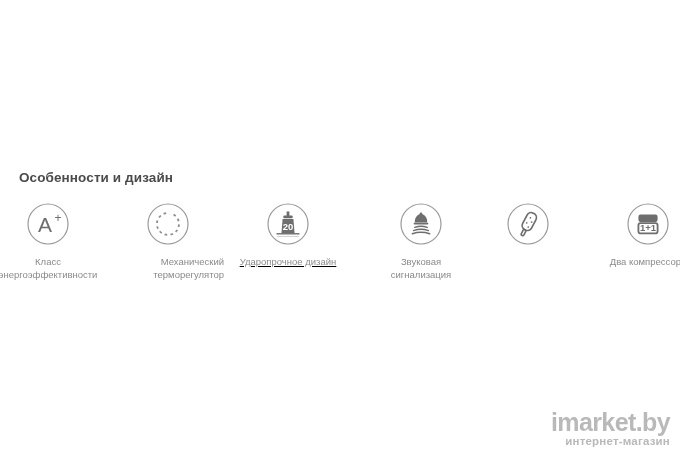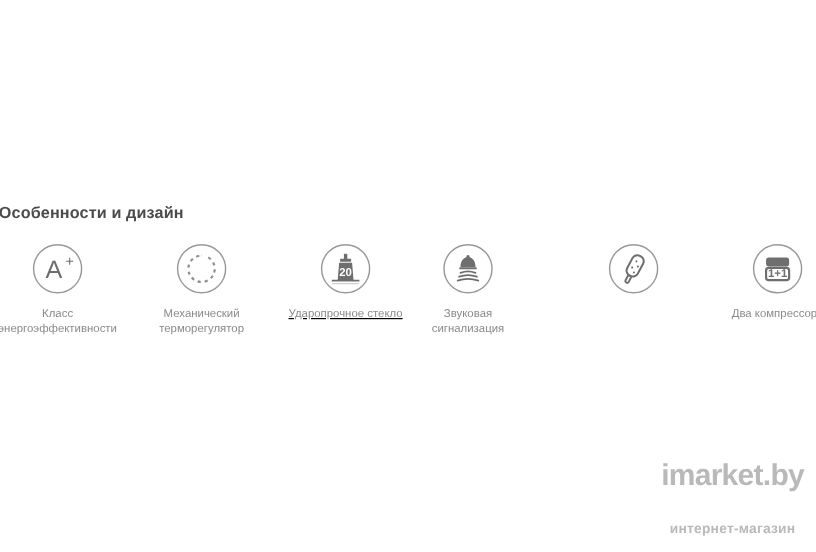--- a/index.html
+++ b/index.html
@@ -27,20 +27,21 @@
   
   .section-title {
     position: absolute;
     left: -1px;
     top: 170px;
     font-size: 13.5px;
     font-weight: 600;
     color: #4b4b4b;
     letter-spacing: 0.1px;
     white-space: nowrap;
+    padding-left: 20px;
   }
 
   
   .features {
     position: absolute;
     left: 0;
     top: 202px;
     width: 680px;
     height: 95px;
   }
@@ -63,53 +64,52 @@
     margin-top: 9px;
     font-size: 9.5px;
     line-height: 13px;
     color: #8a8a8a;
     font-family: "Liberation Sans", "DejaVu Sans", sans-serif;
     white-space: pre-line;
   }
 
   
   .f0 { left: -8px; }
-  .f1 { left: 112px; }
+  .f1 { left: 112px; text-align: right; }
   .f2 { left: 232px; width: 112px; text-decoration: underline; }
-  .f3 { left: 334px; }
+  .f3 { left: 365px; }
   .f4 { left: 469px; width: 118px; }
   .f5 { left: 589px; width: 118px; }
 
   .f2 .feature-label,
   .f5 .feature-label { white-space: nowrap; }
 
   
   .watermark {
     position: absolute;
     right: 10px;
     bottom: 12px;
-    text-align: center;
+    text-align: right;
     user-select: none;
   }
   .wm-main {
     font-size: 25px;
     font-weight: 700;
     color: #b9b9b9;
     letter-spacing: -0.6px;
     line-height: 24px;
     font-family: "Liberation Sans", "DejaVu Sans", sans-serif;
   }
   .wm-sub {
     font-size: 11.5px;
     font-weight: 700;
     color: #b9b9b9;
     letter-spacing: 0.2px;
     line-height: 14px;
     font-family: "Liberation Sans", "DejaVu Sans", sans-serif;
-    margin-top: 26px;
   }
 </style>
 </head>
 <body>
 
 <div class="page">
 
   <div class="section-title">Особенности и дизайн</div>
 
   <div class="features">
@@ -137,21 +137,21 @@
     <div class="feature f2">
       <svg class="feature-icon" viewBox="0 0 44 44">
         <circle cx="22" cy="22" r="20" fill="none" stroke="#9a9a9a" stroke-width="1.2"></circle>
         <rect x="20.6" y="9.5" width="2.8" height="4.5" fill="#6e6e6e"></rect>
         <rect x="17.4" y="13.6" width="9.2" height="2.6" rx="0.7" fill="#6e6e6e"></rect>
         <path d="M16.6 17 L27.4 17 L28.6 31.4 L15.4 31.4 Z" fill="#6e6e6e"></path>
         <text x="22" y="27.6" font-family="Liberation Sans, DejaVu Sans, sans-serif" font-size="9.5" font-weight="bold" fill="#ffffff" text-anchor="middle">20</text>
         <line x1="10.5" y1="31.8" x2="33.5" y2="31.8" stroke="#6e6e6e" stroke-width="1.4"></line>
         <line x1="11" y1="34.4" x2="33" y2="34.4" stroke="#cfcfcf" stroke-width="1"></line>
       </svg>
-      <div class="feature-label">Ударопрочное стекло</div>
+      <div class="feature-label">Ударопрочное дизайн</div>
     </div>
 
     <div class="feature f3">
       <svg class="feature-icon" viewBox="0 0 44 44">
         <circle cx="22" cy="22" r="20" fill="none" stroke="#9a9a9a" stroke-width="1.2"></circle>
         <path d="M22 10.6 C22.9 10.6 23.4 11.3 23.3 12.1 C26.4 13.3 28.2 16.3 28.2 19.6
                  L28.2 20.4 L15.8 20.4 L15.8 19.6 C15.8 16.3 17.6 13.3 20.7 12.1
                  C20.6 11.3 21.1 10.6 22 10.6 Z" fill="#6e6e6e"></path>
         <rect x="14.6" y="20.7" width="14.8" height="1.7" rx="0.8" fill="#6e6e6e"></rect>
         <path d="M15.8 25.4 Q22 22.9 28.2 25.4" fill="none" stroke="#6e6e6e" stroke-width="1.5" stroke-linecap="round"></path>

